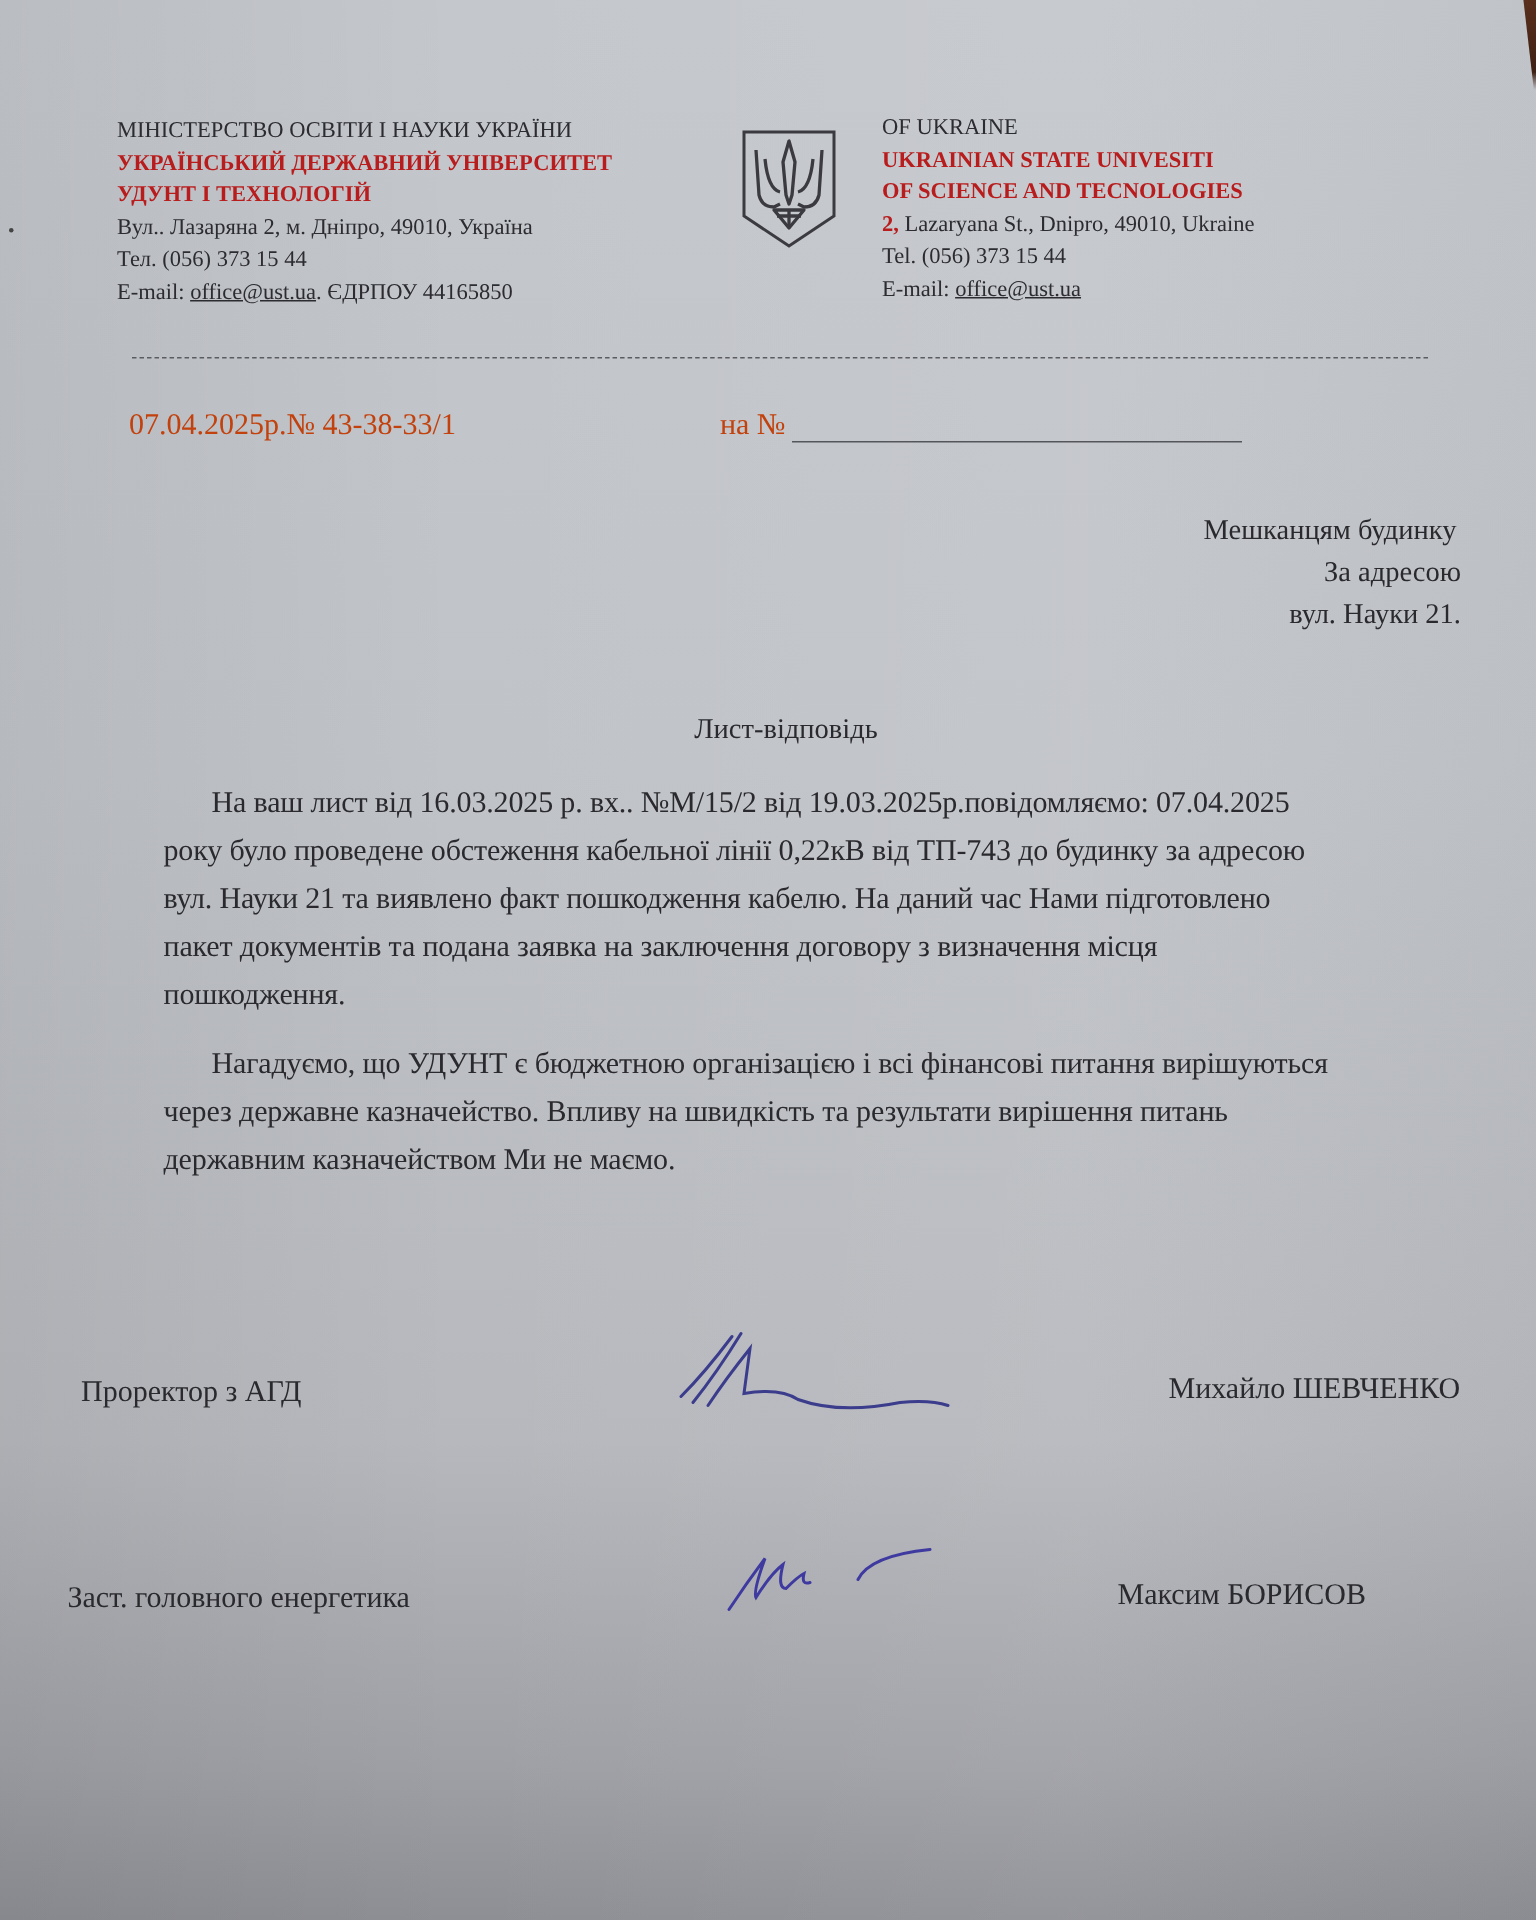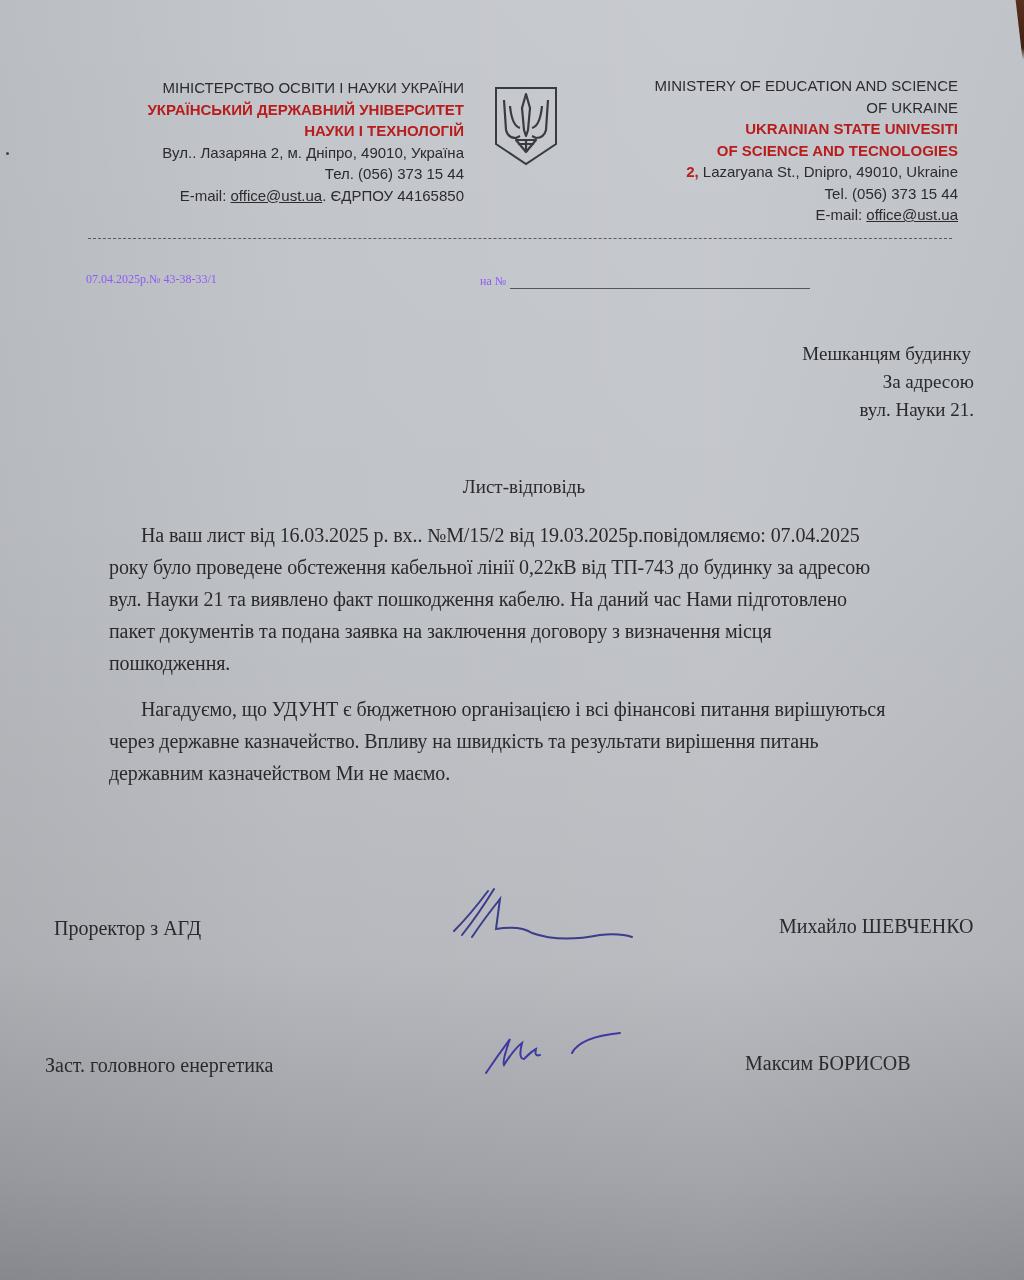--- a/index.html
+++ b/index.html
@@ -14,32 +14,32 @@
     background: linear-gradient(90deg, rgba(0,0,0,0.05) 0%, rgba(0,0,0,0) 30%, rgba(255,255,255,0.06) 70%, rgba(0,0,0,0.02) 100%);
     pointer-events: none;
   }
   .edge {
     position: absolute; top: 0; right: 0; width: 14px; height: 60px;
     background: linear-gradient(180deg, #5a2f1d, #3e2014 80%, rgba(62,32,20,0));
     clip-path: polygon(40% 0, 100% 0, 100% 100%, 90% 100%);
   }
   .dot { position: absolute; left: 6px; top: 152px; width: 3px; height: 3px; background: #444; border-radius: 50%; }
 
-  .lh { position: absolute; font-family: Liberation Sans, sans-serif; text-align: right; color: #2b2b30; }
+  .lh { position: absolute; font-family: Liberation Serif, serif; text-align: left; color: #2b2b30; }
   .lh-ua { left: 78px; top: 77px; width: 386px; }
   .lh-en { left: 588px; top: 75px; width: 370px; }
   .lh div { font-size: 15px; line-height: 21.5px; white-space: nowrap; }
   .lh .b { font-weight: bold; color: #b91c1c; }
   .lh .u { text-decoration: underline; }
 
   .emblem { position: absolute; left: 494px; top: 86px; width: 64px; height: 80px; }
 
   .rule { position: absolute; left: 88px; top: 238px; width: 864px; border-top: 1.5px dashed #5b5c63; }
 
-  .reg { position: absolute; top: 272px; font-size: 12px; color: #8b5cf6; }
+  .reg { position: absolute; top: 272px; font-size: 20px; color: #c2410c; }
   .reg-left { left: 86px; }
   .reg-right { left: 480px; display: flex; align-items: flex-end; }
   .reg-line { display: inline-block; width: 300px; border-bottom: 1px solid #55565c; margin-left: 4px; height: 16px; }
 
   .addressee { position: absolute; right: 50px; top: 340px; text-align: right; font-size: 19px; line-height: 28px; }
   .addressee div:nth-child(1) { margin-right: 3px; }
 
   .title { position: absolute; left: 0; width: 1024px; top: 476px; text-align: center; font-size: 19px; padding-left: 12px; }
 
   .para { position: absolute; left: 65px; width: 930px; font-size: 20px; line-height: 32px; letter-spacing: -0.1px; }
@@ -60,41 +60,40 @@
 </head>
 <body>
 
 <div class="shade"></div>
 <div class="edge"></div>
 <div class="dot"></div>
 
 <div class="lh lh-ua">
   <div>МІНІСТЕРСТВО ОСВІТИ І НАУКИ УКРАЇНИ</div>
   <div class="b">УКРАЇНСЬКИЙ ДЕРЖАВНИЙ УНІВЕРСИТЕТ</div>
-  <div class="b">НАУКИ І ТЕХНОЛОГІЙ</div>
+  <div class="b">УДУНТ І ТЕХНОЛОГІЙ</div>
   <div>Вул.. Лазаряна 2, м. Дніпро, 49010, Україна</div>
   <div>Тел. (056) 373 15 44</div>
   <div><span>E-mail: </span><span class="u">office@ust.ua</span><span>. ЄДРПОУ 44165850</span></div>
 </div>
 
 <svg class="emblem" viewBox="0 0 64 80">
   <path d="M2 2 H62 V58 L32 78 L2 58 Z" fill="none" stroke="#3a3a40" stroke-width="2"></path>
   <g fill="none" stroke="#3a3a40" stroke-width="2.2" stroke-linejoin="round">
     <path d="M32 8 L28 22 L30 44 L32 50 L34 44 L36 22 Z"></path>
     <path d="M10 14 L12 44 Q14 52 22 52 L26 50"></path>
     <path d="M54 14 L52 44 Q50 52 42 52 L38 50"></path>
     <path d="M16 20 Q18 40 26 42"></path>
     <path d="M48 20 Q46 40 38 42"></path>
     <path d="M22 54 L32 66 L42 54 Z"></path>
     <path d="M32 54 V66 M24 58 H40"></path>
   </g>
 </svg>
 
 <div class="lh lh-en">
-  <div>MINISTERY OF EDUCATION AND SCIENCE</div>
   <div>OF UKRAINE</div>
   <div class="b">UKRAINIAN STATE UNIVESITI</div>
   <div class="b">OF SCIENCE AND TECNOLOGIES</div>
   <div><span class="b">2,</span><span> Lazaryana St., Dnipro, 49010, Ukraine</span></div>
   <div>Tel. (056) 373 15 44</div>
   <div><span>E-mail: </span><span class="u">office@ust.ua</span></div>
 </div>
 
 <div class="rule"></div>
 

